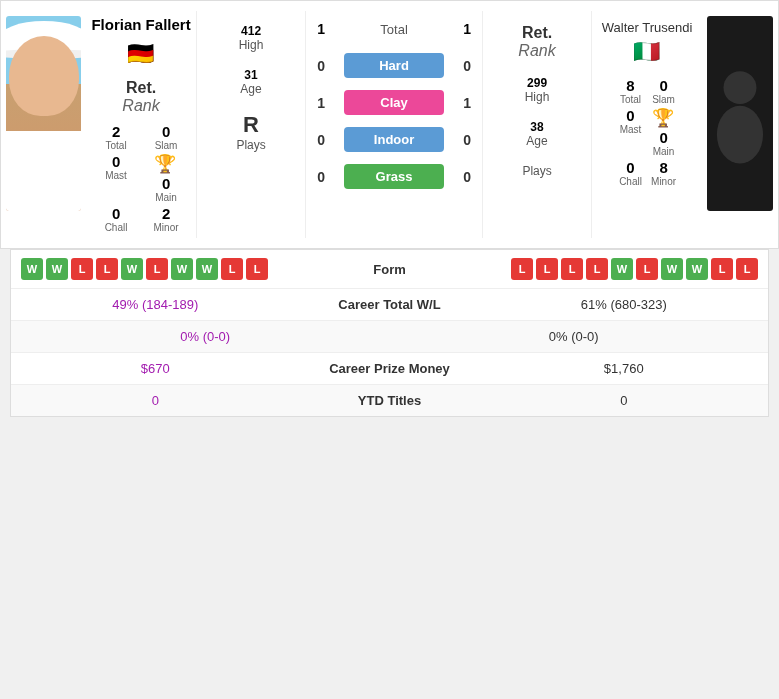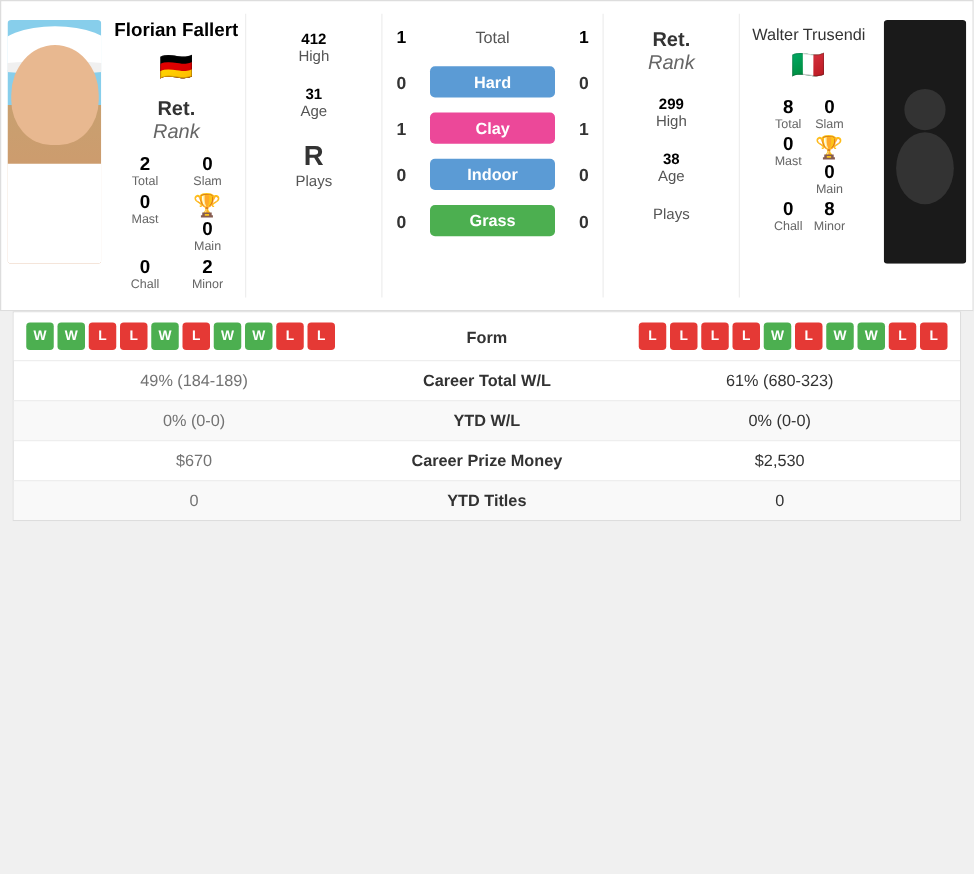--- a/index.html
+++ b/index.html
@@ -214,21 +214,21 @@
       border-top: 1px solid #eee;
       padding: 8px 10px;
     }
     .stats-row-alt {
       background: #f9f9f9;
     }
     .stats-val-left {
       flex: 1;
       text-align: center;
       font-size: 13px;
-      color: #737373;
+      color: #a21caf;
     }
     .stats-row-label {
       width: 200px;
       text-align: center;
       font-size: 13px;
       font-weight: bold;
       color: #333;
     }
     .stats-val-right {
       flex: 1;
@@ -501,27 +501,26 @@
     </div>
 
     <div id="stats-rows-container">
         <div class="stats-row">
     <span class="stats-val-left">49% (184-189)</span>
     <span class="stats-row-label">Career Total W/L</span>
     <span class="stats-val-right">61% (680-323)</span>
   </div>
         <div class="stats-row stats-row-alt">
     <span class="stats-val-left">0% (0-0)</span>
-    <span class="stats-row-label">YTD W/L</span>
     <span class="stats-val-right">0% (0-0)</span>
   </div>
         <div class="stats-row">
     <span class="stats-val-left">$670</span>
     <span class="stats-row-label">Career Prize Money</span>
-    <span class="stats-val-right">$2,530</span>
+    <span class="stats-val-right">$1,760</span>
   </div>
         <div class="stats-row stats-row-alt">
     <span class="stats-val-left">0</span>
     <span class="stats-row-label">YTD Titles</span>
     <span class="stats-val-right">0</span>
   </div>
       </div>
   </div>
 </div>
 

